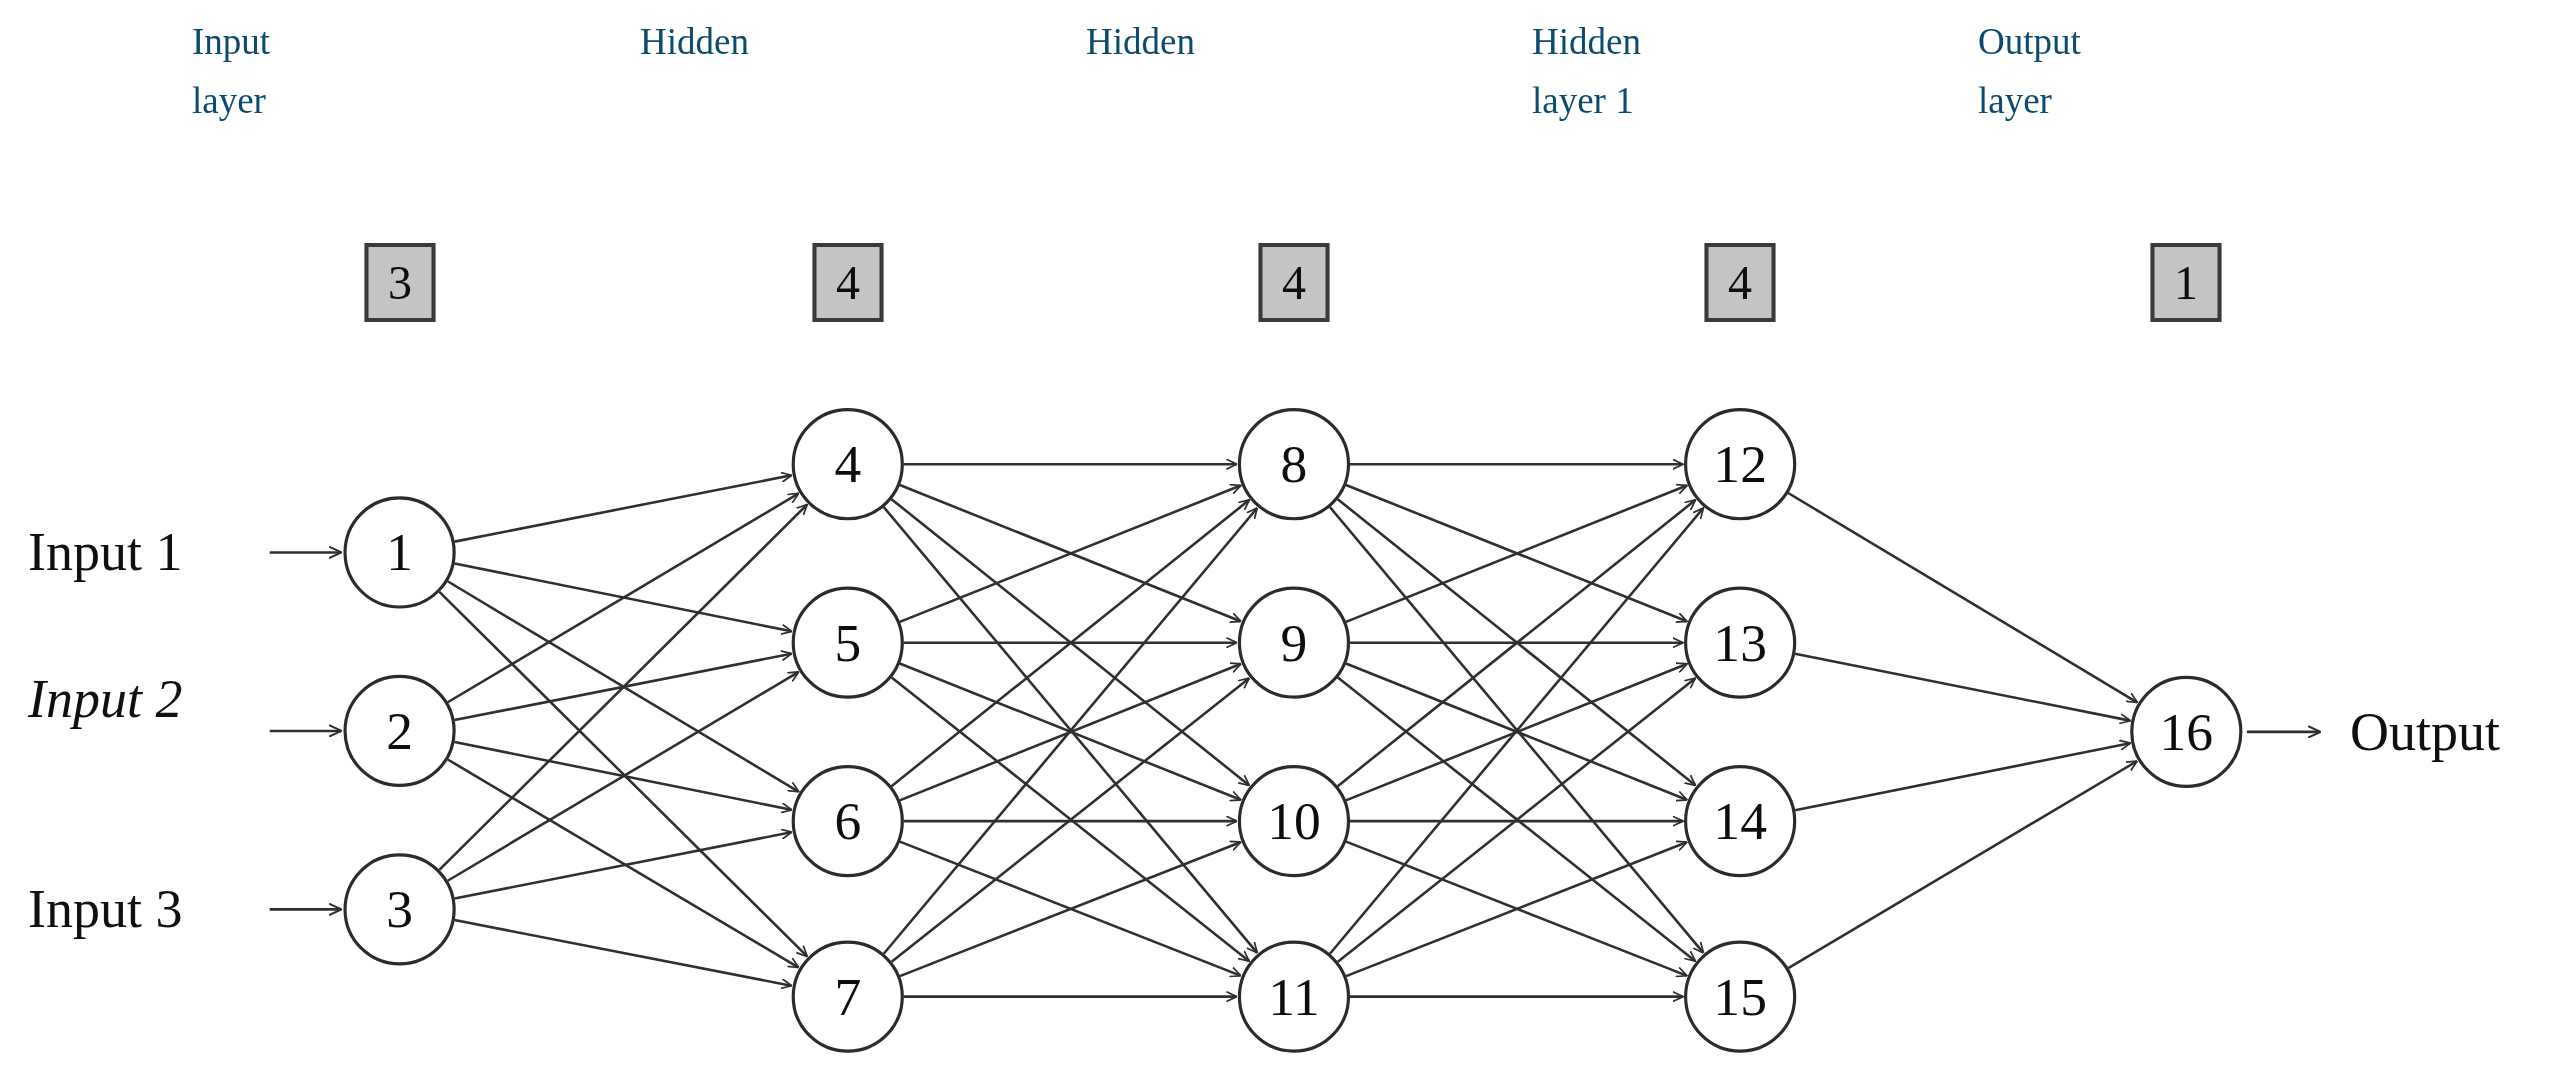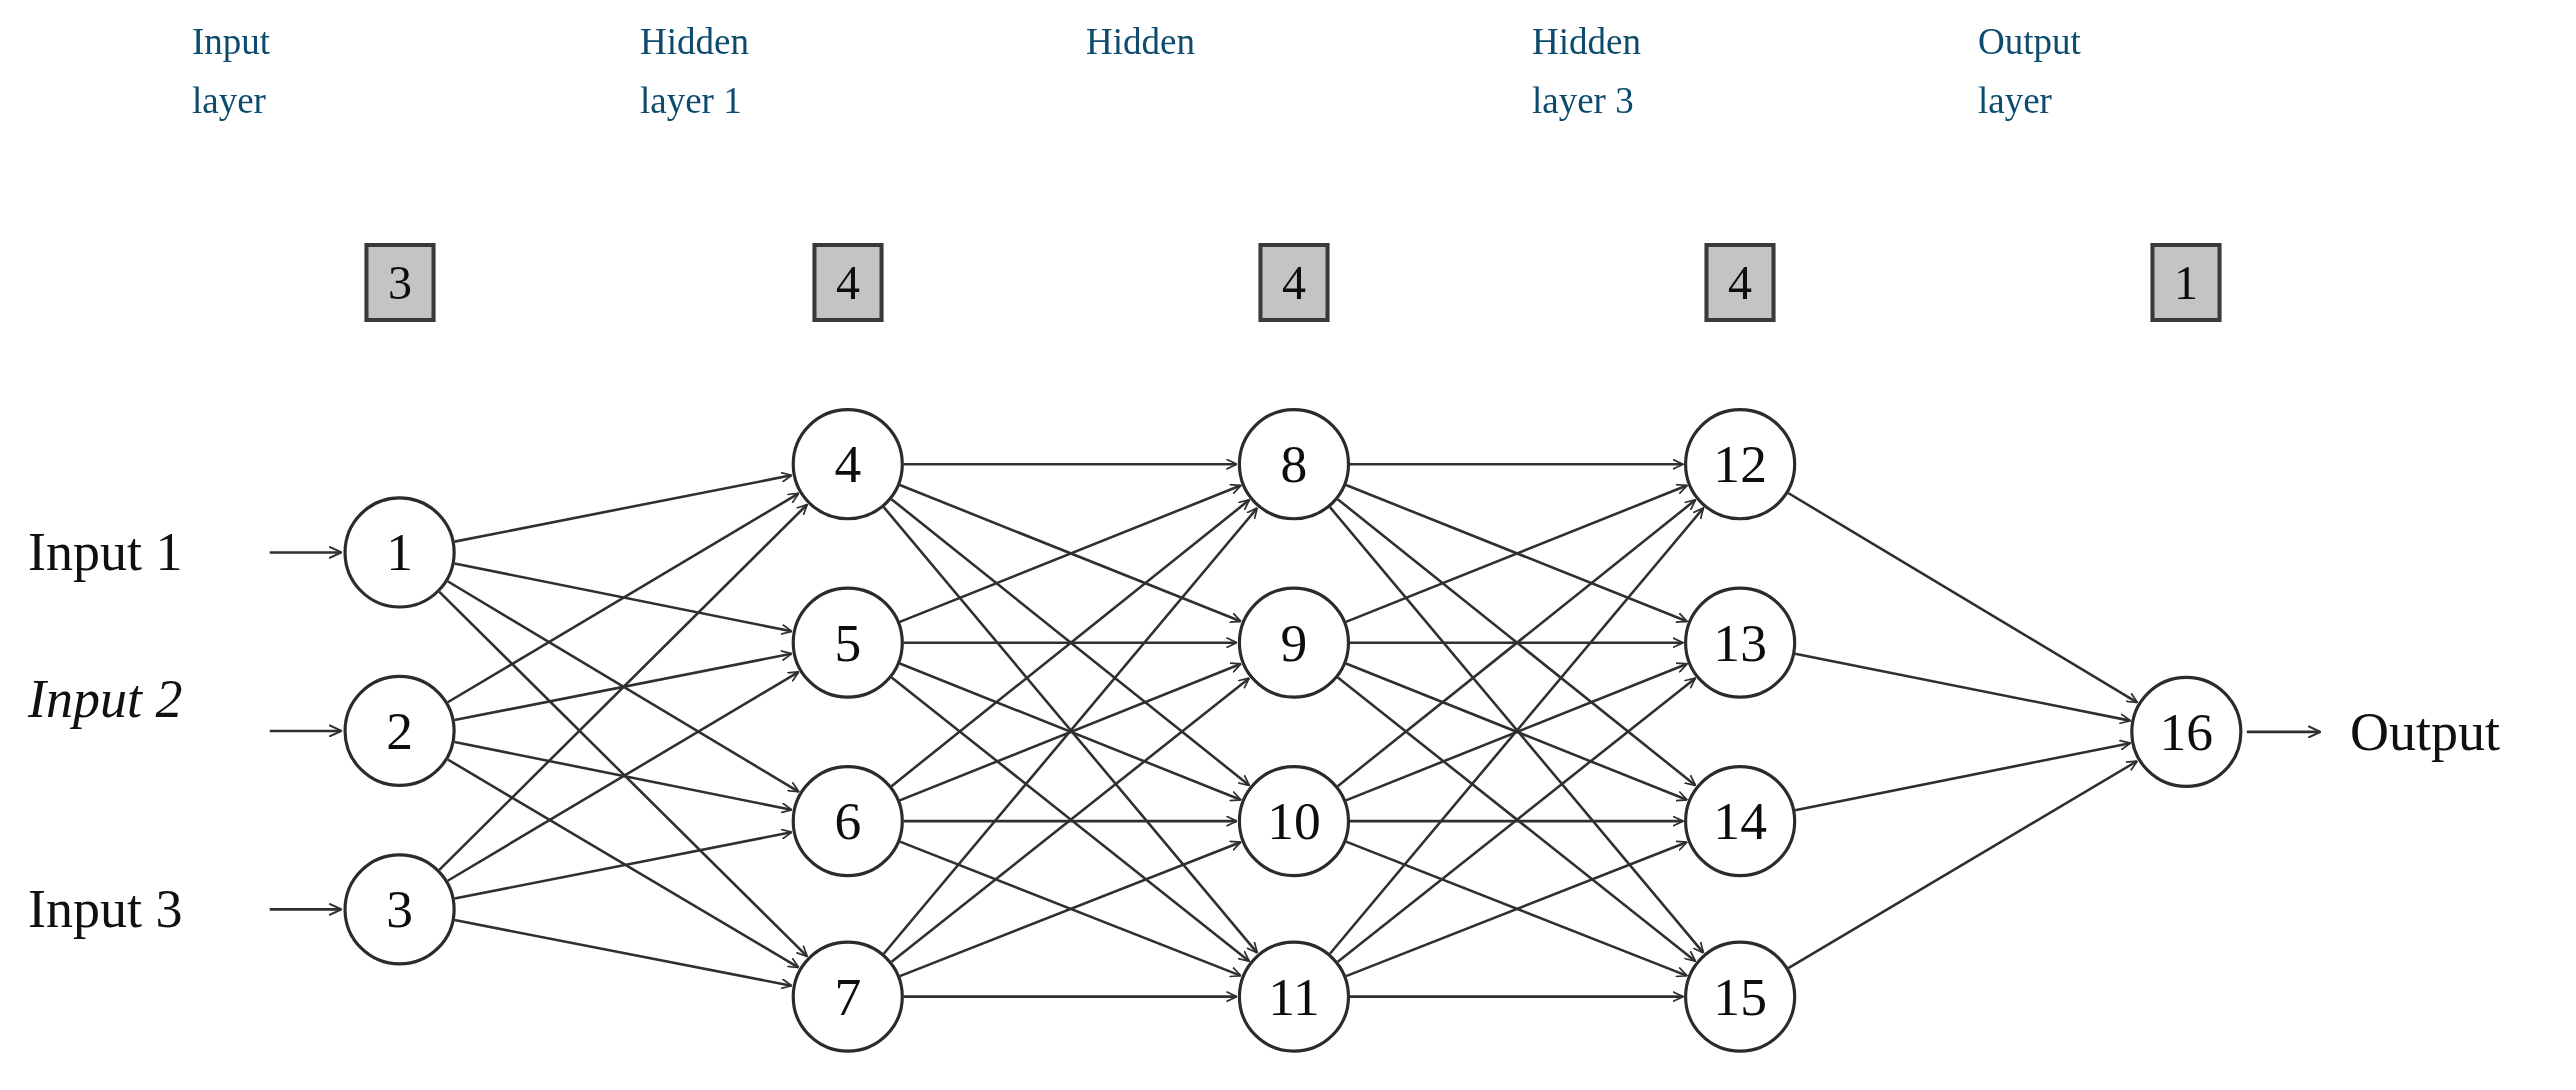--- a/index.html
+++ b/index.html
@@ -185,23 +185,23 @@
         </g>
         <g>
           <circle cx="2205" cy="738" r="55" class="node-circle"></circle>
           <text x="2205" y="738" class="node-text" text-anchor="middle" dominant-baseline="central">16</text>
         </g>
       </g>
   </svg>
 
   <div id="headers">
       <div class="layer-header" style="left: 400px; top: 12px;"><div>Input</div><div>layer</div></div>
-      <div class="layer-header" style="left: 848px; top: 12px;"><div>Hidden</div><div>layer 1</div></div>
+      <div class="layer-header" style="left: 848px; top: 12px;"><div>Hidden</div></div>
       <div class="layer-header" style="left: 1294px; top: 12px;"><div>Hidden</div></div>
-      <div class="layer-header" style="left: 1740px; top: 12px;"><div>Hidden</div><div>layer 3</div></div>
+      <div class="layer-header" style="left: 1740px; top: 12px;"><div>Hidden</div><div>layer 1</div></div>
       <div class="layer-header" style="left: 2186px; top: 12px;"><div>Output</div><div>layer</div></div>
     </div>
   <div id="badges">
       <div class="count-badge" style="left: 400px; top: 243px;">3</div>
       <div class="count-badge" style="left: 848px; top: 243px;">4</div>
       <div class="count-badge" style="left: 1294px; top: 243px;">4</div>
       <div class="count-badge" style="left: 1740px; top: 243px;">4</div>
       <div class="count-badge" style="left: 2186px; top: 243px;">1</div>
     </div>
   <div id="io-labels">

